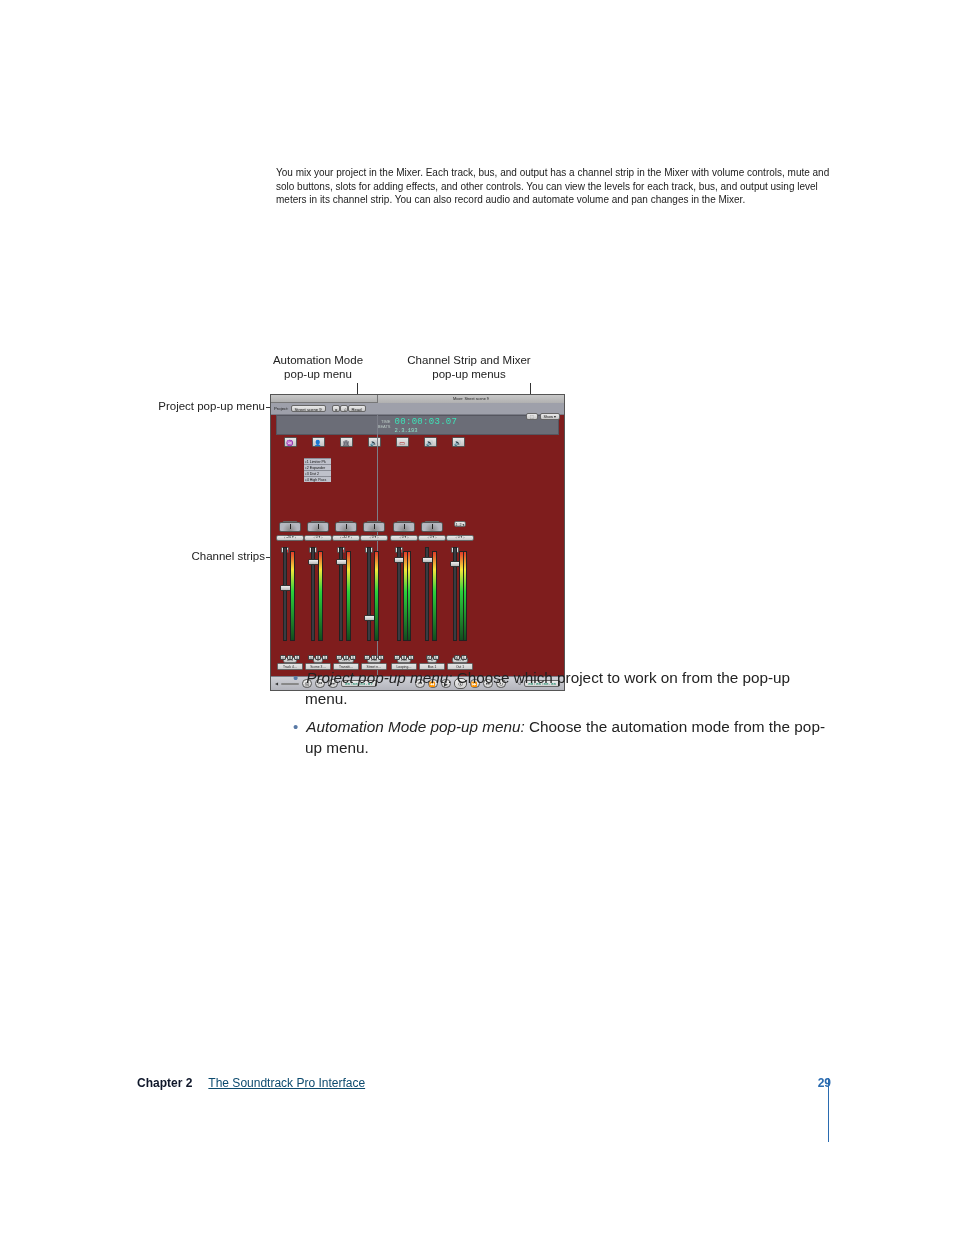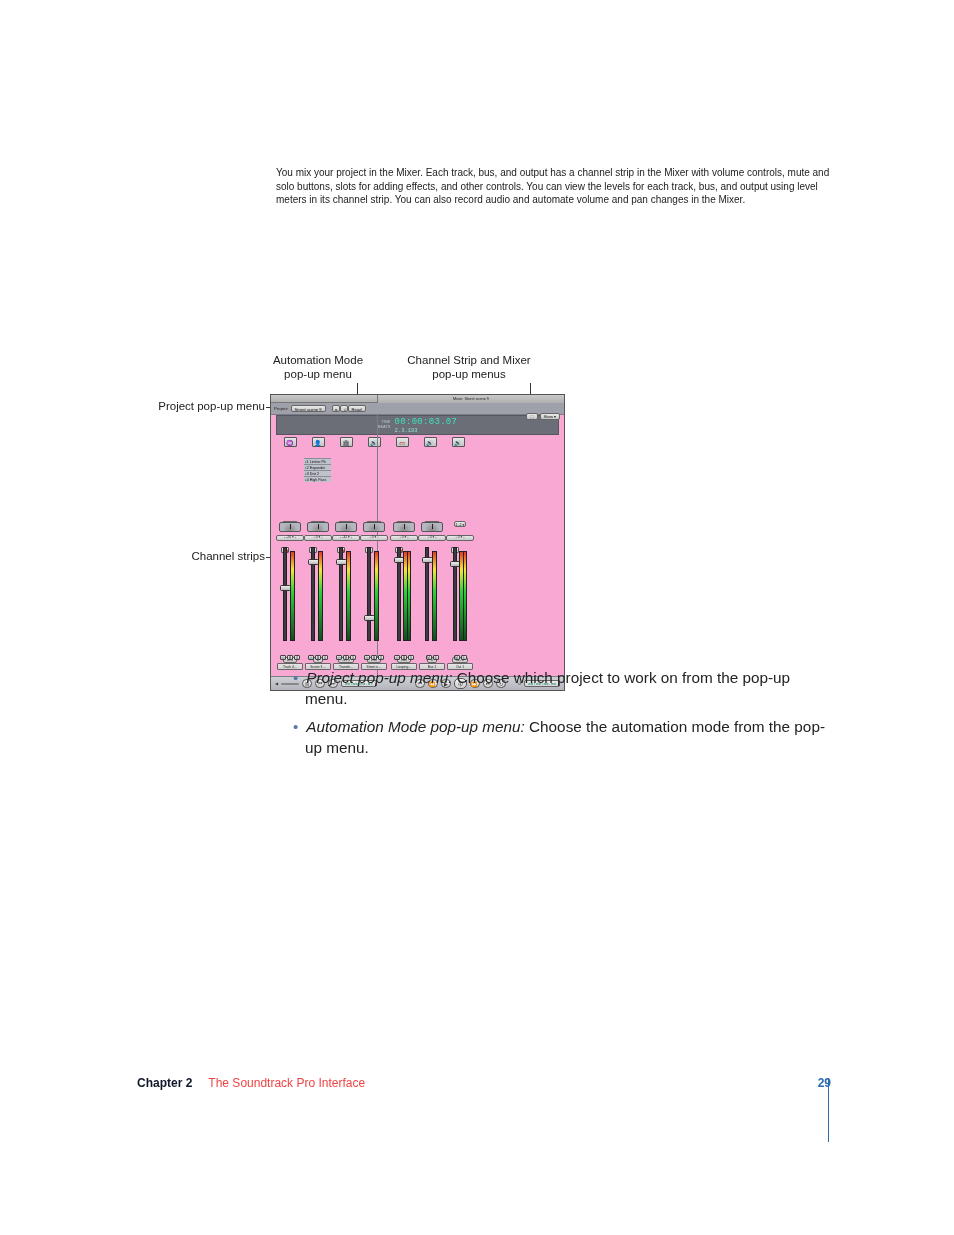--- a/index.html
+++ b/index.html
@@ -60,21 +60,21 @@
     position: absolute;
     background: #333;
   }
   
   .shot {
     position: absolute;
     left: 135px;
     top: 41px;
     width: 295px;
     height: 297px;
-    background: #f9a8d4;
+    background: #7f1d1d;
     border: 1px solid #555;
     font-family: "Lucida Grande", Arial, sans-serif;
   }
   .shot .titlebar {
     height: 8px;
     background: linear-gradient(#c9c9c9,#b0b0b0);
     border-bottom: 1px solid #777;
   }
   .shot .toolbar {
     height: 12px;
@@ -295,21 +295,21 @@
   .footer {
     position:absolute;
     left: 137px;
     top: 1076px;
     width: 694px;
     display:flex;
     align-items:center;
     font-size: 12px;
   }
   .footer .chap { font-weight: 700; color:#0f172a; }
-  .footer .title { color:#ef4444; margin-left: 16px; }
+  .footer .title { color:#0c4a6e; margin-left: 16px; text-decoration: underline; }
   .footer .pnum { margin-left:auto; font-weight:700; color:#2a6bb0; }
   .edge {
     position:absolute;
     right: 125px;
     top: 1078px;
     width: 1px;
     height: 64px;
     background:#2a6bb0;
   }
 </style>

